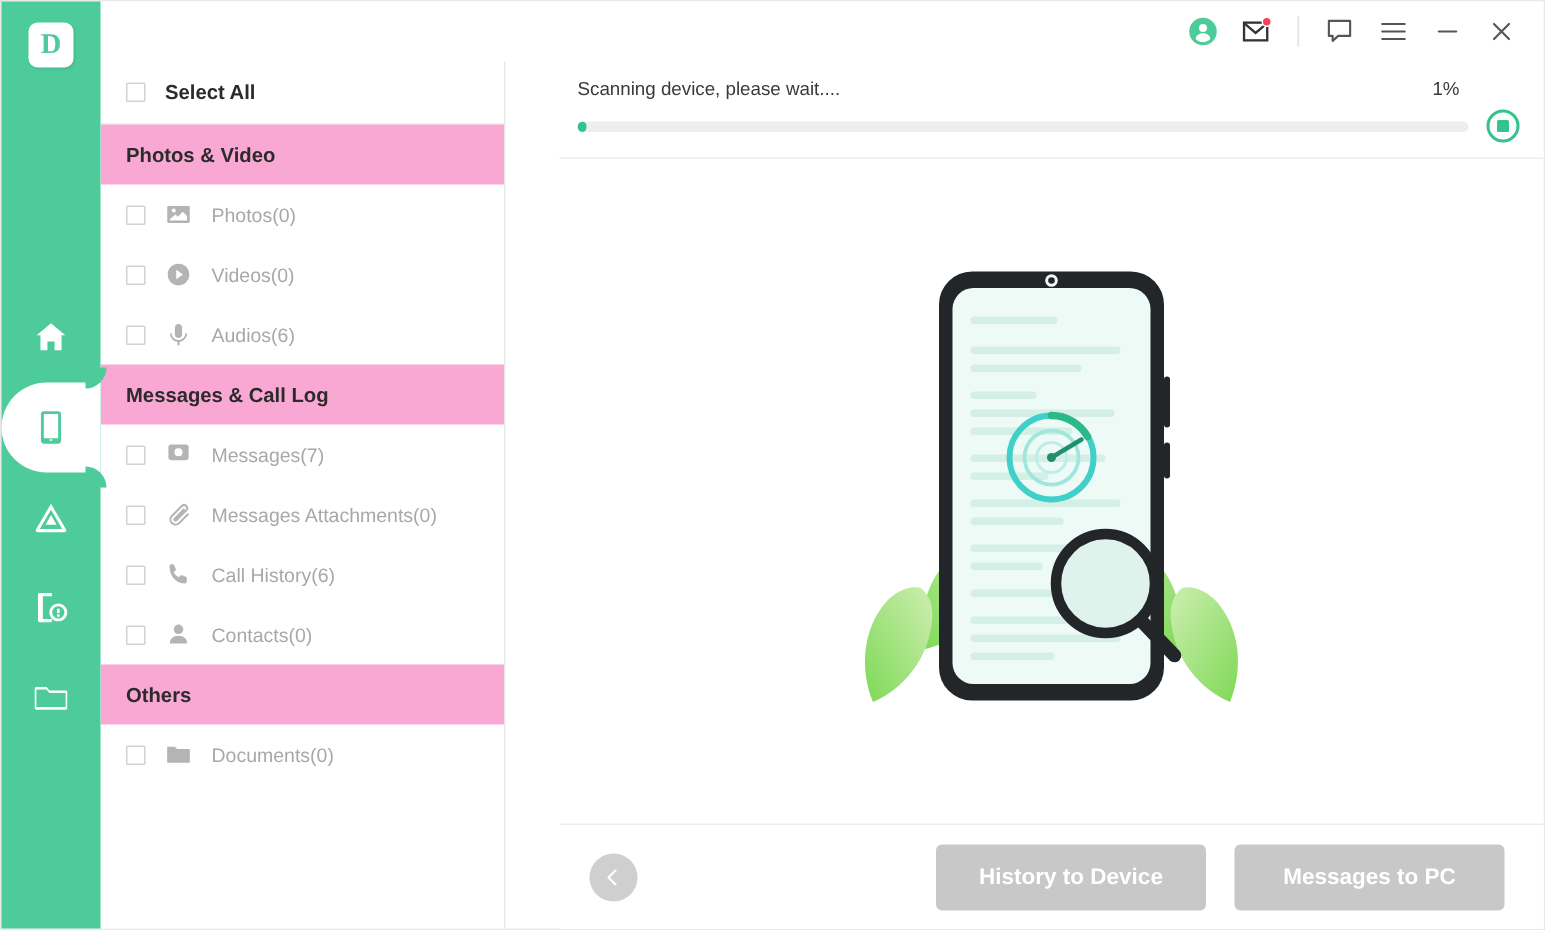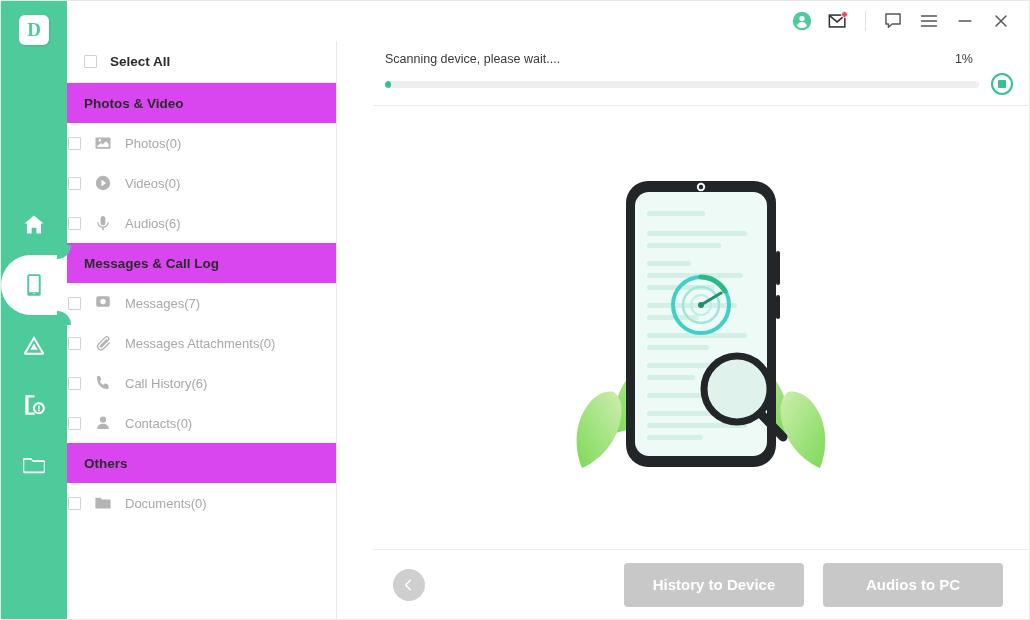--- a/index.html
+++ b/index.html
@@ -96,27 +96,27 @@
     padding-left: 17px; gap: 13px;
     border-bottom: 1px solid #ededed;
     cursor: pointer;
   }
   .select-all .lbl { font-size: 13.5px; font-weight: 700; color: #2b2b2b; }
   .cb {
     width: 13px; height: 13px; flex: 0 0 13px;
     border: 1px solid #d2d2d2; background: #fff; border-radius: 1px;
   }
   .group-head {
-    height: 40px; background: #d946ef;
+    height: 40px; background: #f9a8d4;
     display: flex; align-items: center; padding-left: 17px;
     font-size: 13.5px; font-weight: 700; color: #2b2b2b;
   }
   .row {
     height: 40px; display: flex; align-items: center;
-    padding-left: 1px; gap: 13px; cursor: pointer;
+    padding-left: 17px; gap: 13px; cursor: pointer;
   }
   .row .ricon { width: 18px; height: 18px; display: flex; align-items: center; justify-content: center; }
   .row .ricon svg path, .row .ricon svg circle, .row .ricon svg rect { fill: #b4b4b4; }
   .row .rlbl { font-size: 13px; color: #a8a8a8; }
 
   
   .main { flex: 1; display: flex; flex-direction: column; min-width: 0; background: #fff; }
   .progress-bar-wrap {
     padding: 11px 16px 10px 12px;
     border-bottom: 1px solid #ededed;
@@ -427,19 +427,19 @@
         </div>
 
         <div class="footer">
           <div class="back-btn">
             <svg width="16" height="16" viewBox="0 0 24 24">
               <path d="M14 5 7 12l7 7" fill="none" stroke="#fff" stroke-width="2.2" stroke-linecap="round" stroke-linejoin="round"></path>
             </svg>
           </div>
           <div class="footer-spacer"></div>
           <button class="act-btn">History to Device</button>
-          <button class="act-btn">Audios to PC</button>
+          <button class="act-btn">Messages to PC</button>
         </div>
 
       </div>
     </div>
   </div>
 </div>
 
 </body></html>

